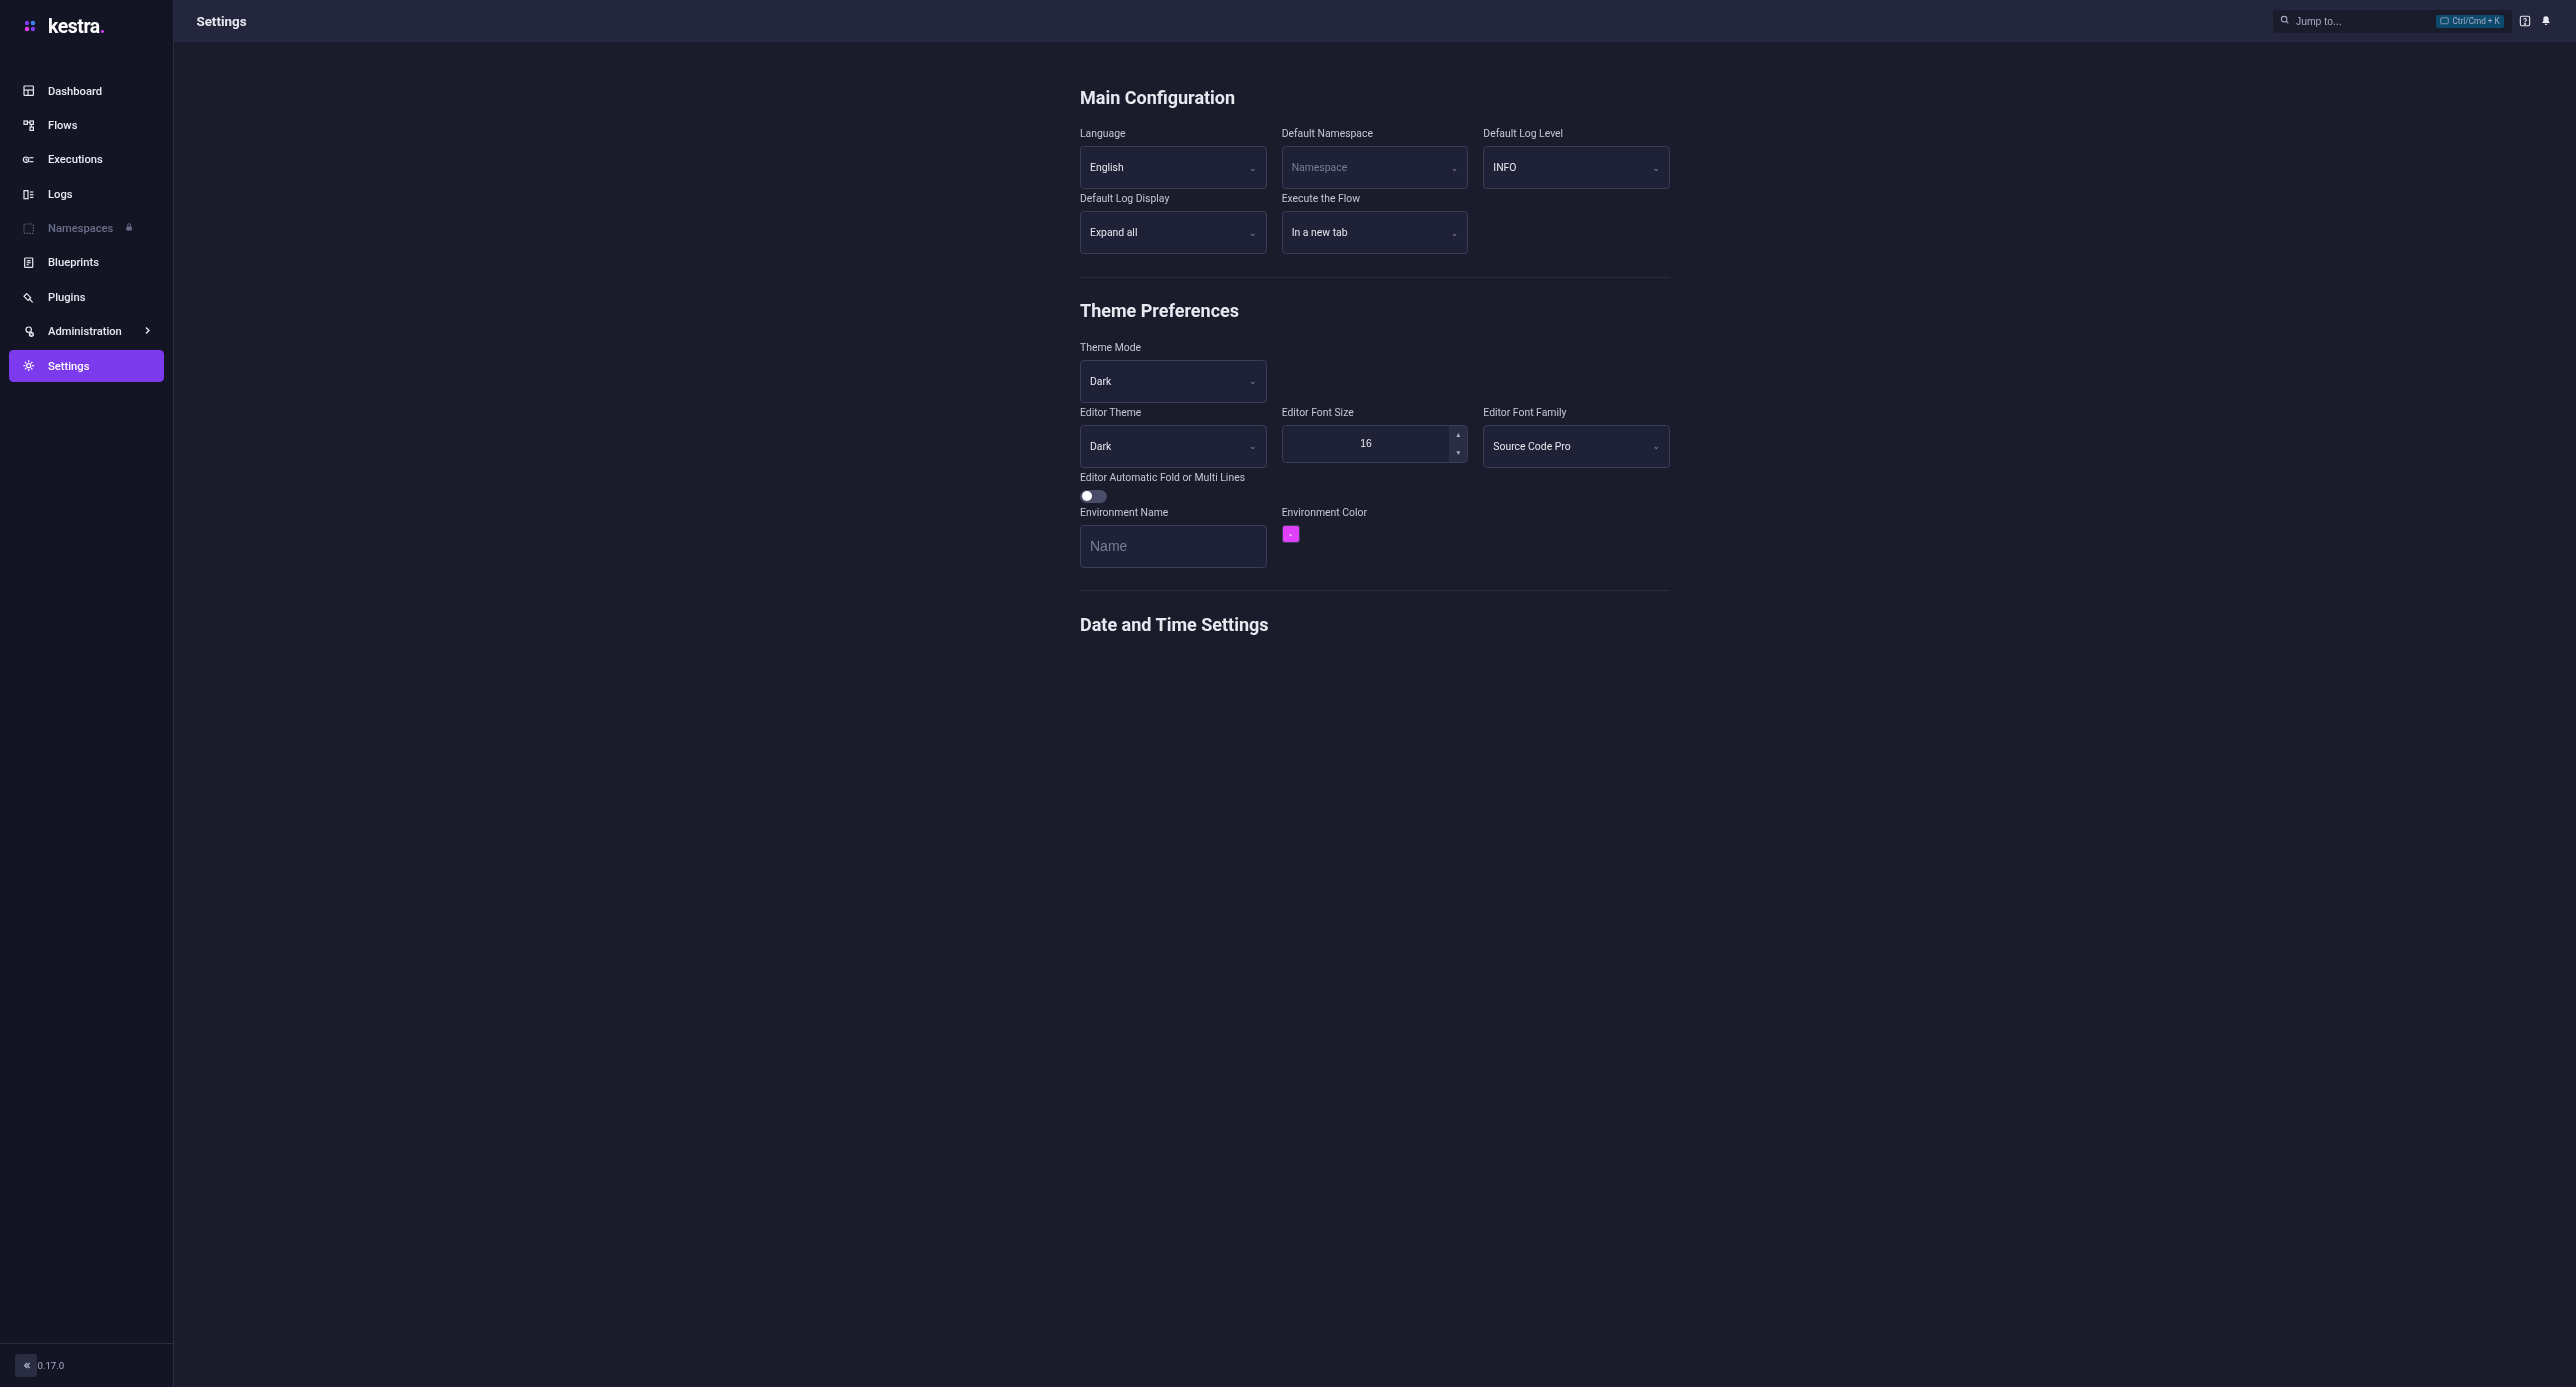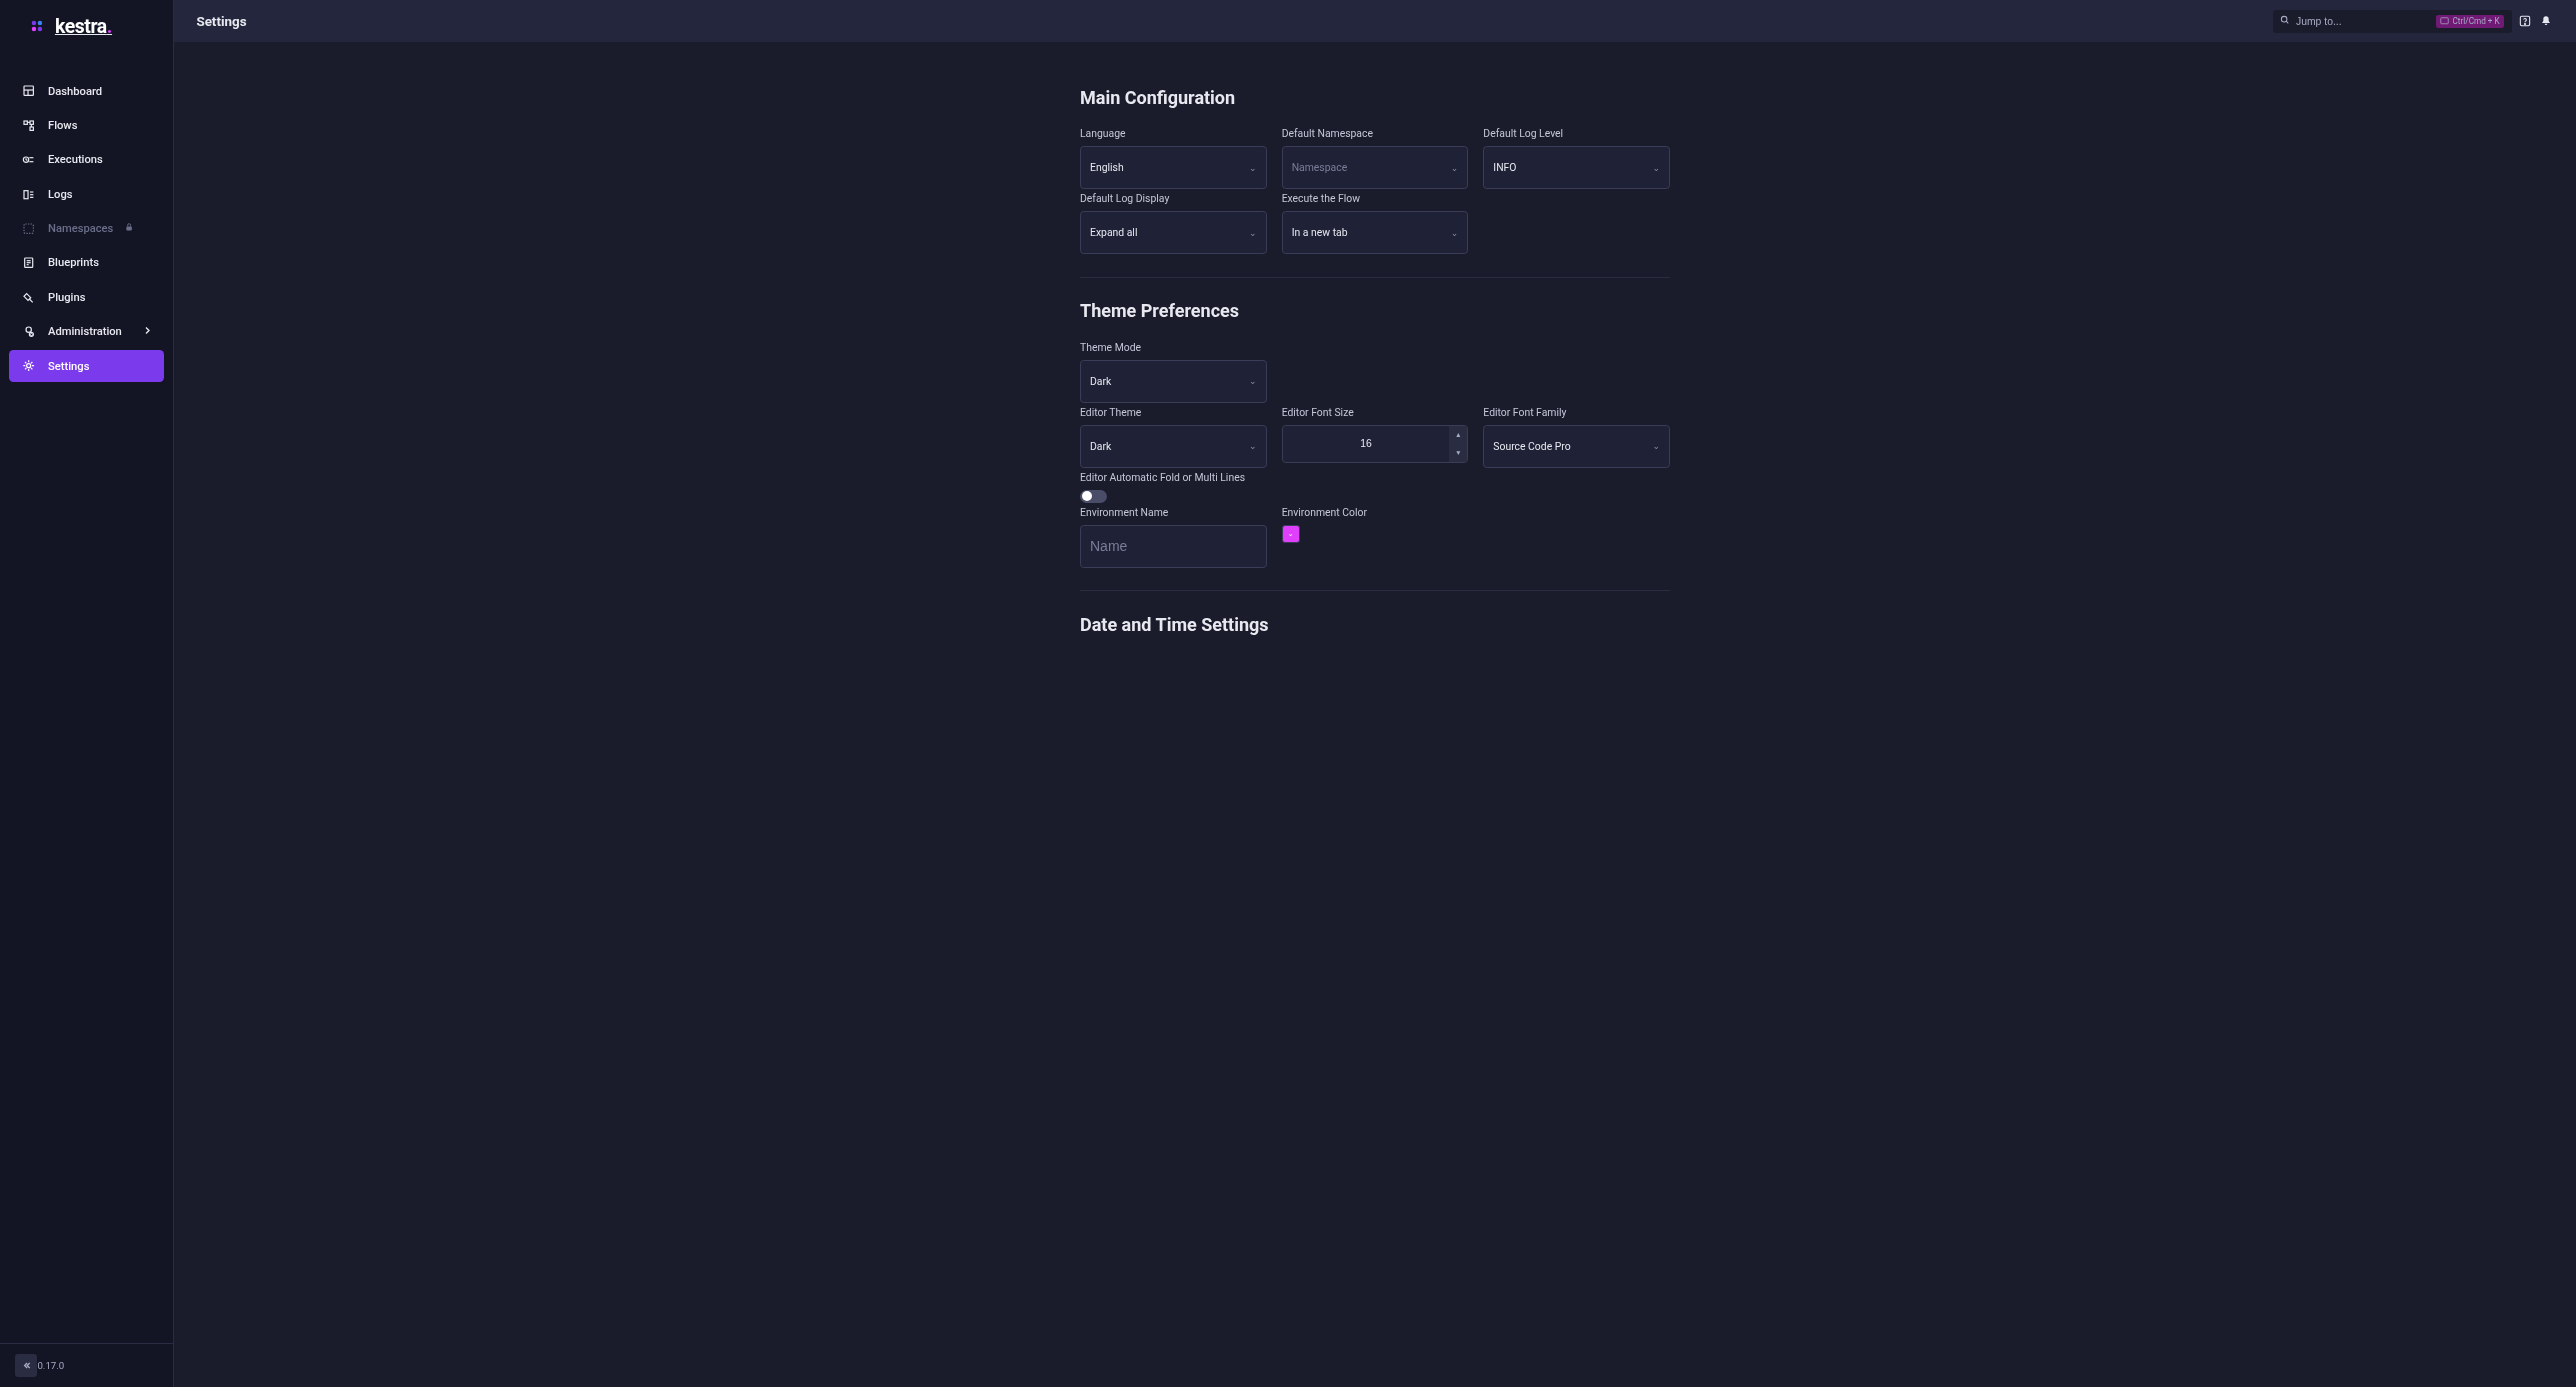--- a/index.html
+++ b/index.html
@@ -12,25 +12,24 @@
     }
     .app { display: flex; height: 100vh; }
     .sidebar {
       width: 174px;
       background: #131525;
       display: flex;
       flex-direction: column;
       border-right: 0.7px solid #2a2d42;
     }
     .logo-area {
-      padding: 15px 28px;
+      padding: 15px 21px;
       display: flex;
       align-items: center;
       gap: 7.5px;
-      text-decoration: underline;
     }
     .logo-icon {
       width: 19.4px;
       height: 19.4px;
       position: relative;
     }
     .logo-text {
       font-size: 19.4px;
       font-weight: 700;
       color: #fff;
@@ -95,21 +94,21 @@
     .search-box input {
       background: transparent;
       border: none;
       color: #e8e9f0;
       outline: none;
       font-size: 10.4px;
       flex: 1;
     }
     .search-box input::placeholder { color: #a8abc4; }
     .kbd-hint {
-      background: #701a75;
+      background: #0c4a6e;
       border-radius: 2.2px;
       padding: 1.5px 4.5px;
       font-size: 8.2px;
       color: #a8abc4;
       display: flex;
       align-items: center;
       gap: 3px;
     }
     .icon-btn {
       width: 15px;

